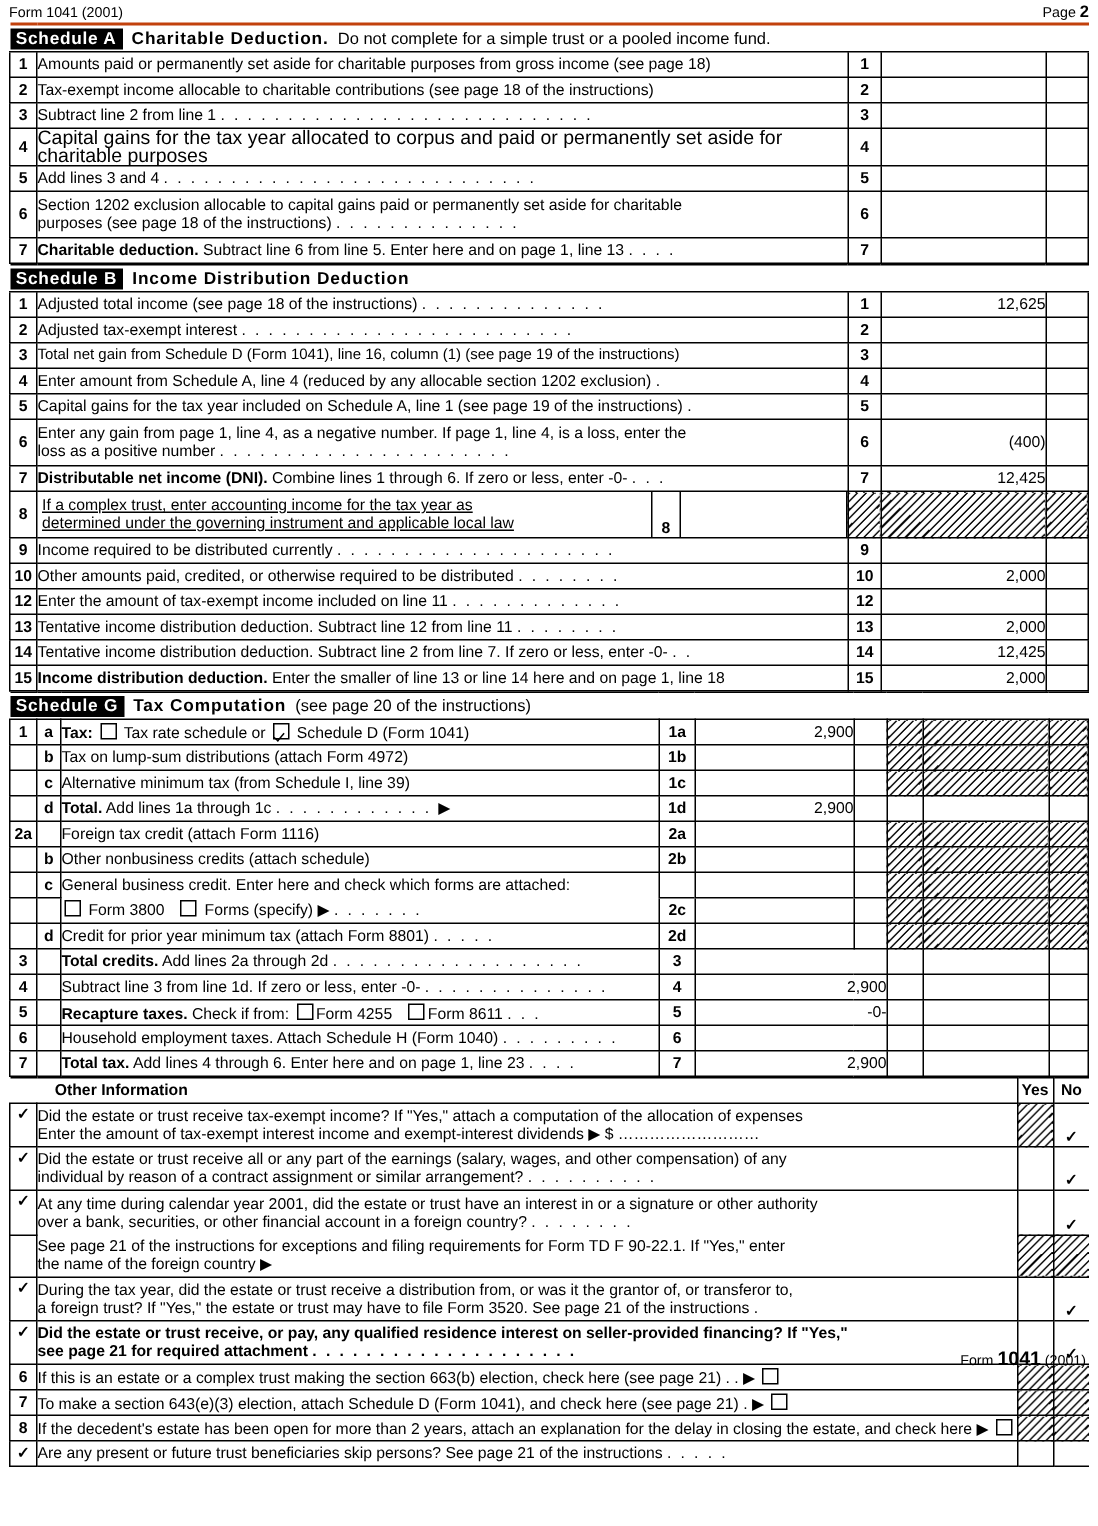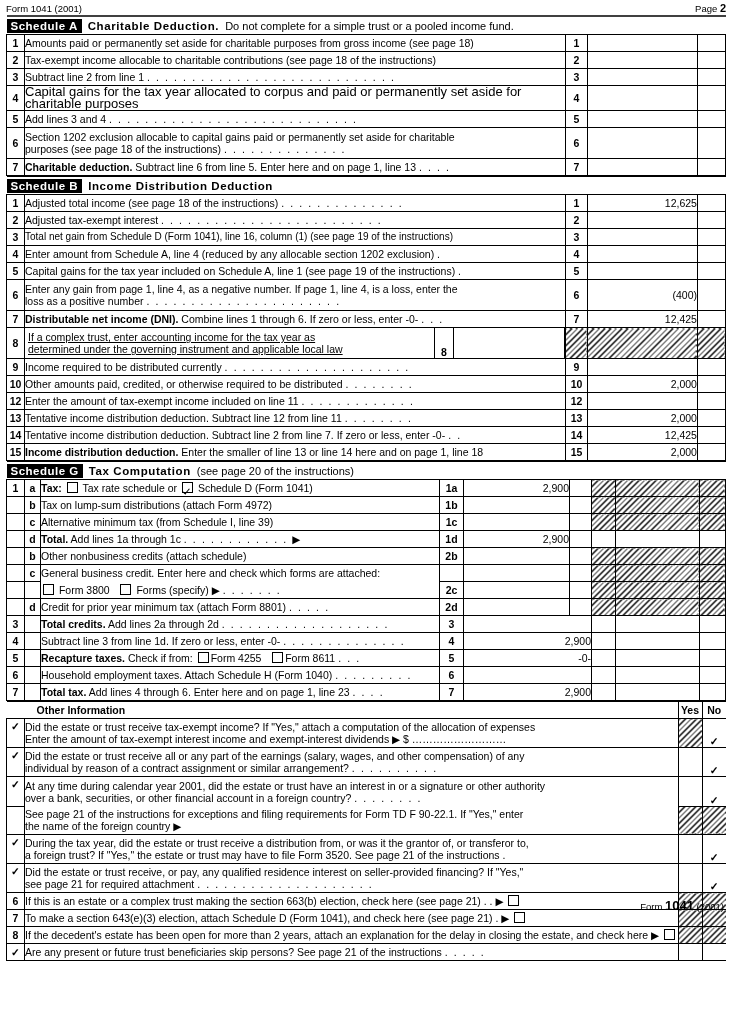--- a/index.html
+++ b/index.html
@@ -43,21 +43,21 @@
   <table class="f">
     <colgroup>
         <col style="width:18px">
         <col>
         <col style="width:22px">
         <col style="width:110px">
         <col style="width:28px">
       </colgroup>
     <tbody>
         <tr>
-      <td colspan="5" style="border-left:none;border-right:none;border-top:2px solid #404040;padding:0;height:17px;text-align:center;">
+      <td colspan="5" style="border-left:none;border-right:none;border-top:2px solid #c2410c;padding:0;height:17px;text-align:center;">
         <div class="bandwrap">
           <span class="schhdr">Schedule A</span>
           <span class="bandtitle">Charitable Deduction.</span>
           <span class="bandsub">Do not complete for a simple trust or a pooled income fund.</span>
         </div>
       </td>
     </tr>
     <tr>
       <td class="num">1</td>
       <td class="txt">Amounts paid or permanently set aside for charitable purposes from gross income (see page 18)</td>
@@ -302,20 +302,31 @@
       <td class="numc">d</td>
       <td class="txt"><b>Total.</b> <span>Add lines 1a through 1c</span> <span class="dots">. . . . . . . . . . . . ▶</span></td>
       <td class="lineno">1d</td>
       <td class="amt">2,900</td>
       <td></td>
       <td></td>
       <td></td>
       <td></td>
     </tr>
     <tr>
+      <td class="num">2a</td>
+      <td class="numc"></td>
+      <td class="txt">Foreign tax credit (attach Form 1116)</td>
+      <td class="lineno">2a</td>
+      <td class="amt"></td>
+      <td></td>
+      <td class="hatch"></td>
+      <td class="hatch"></td>
+      <td class="hatch"></td>
+    </tr>
+    <tr>
       <td class="num"></td>
       <td class="numc">b</td>
       <td class="txt">Other nonbusiness credits (attach schedule)</td>
       <td class="lineno">2b</td>
       <td class="amt"></td>
       <td></td>
       <td class="hatch"></td>
       <td class="hatch"></td>
       <td class="hatch"></td>
     </tr>
@@ -469,21 +480,21 @@
       <td class="num" style="vertical-align:top;padding-top:1px;">✓</td>
       <td class="txt" style="height:28px;">
         <span>During the tax year, did the estate or trust receive a distribution from, or was it the grantor of, or transferor to,</span><br>
         <span>a foreign trust? If "Yes," the estate or trust may have to file Form 3520. See page 21 of the instructions</span> <span class="dots">.</span>
       </td>
       <td class="yesno"></td>
       <td class="yesno tick" style="border-right:none;vertical-align:bottom;">✓</td>
     </tr>
     <tr>
       <td class="num" style="vertical-align:top;padding-top:1px;">✓</td>
-      <td class="txt" style="height:28px;">
+      <td class="txt" style="height:28px;font-weight:bold;">
         <span>Did the estate or trust receive, or pay, any qualified residence interest on seller-provided financing? If "Yes,"</span><br>
         <span>see page 21 for required attachment</span> <span class="dots">. . . . . . . . . . . . . . . . . . . .</span>
       </td>
       <td class="yesno"></td>
       <td class="yesno tick" style="border-right:none;vertical-align:bottom;">✓</td>
     </tr>
     <tr>
       <td class="num">6</td>
       <td class="txt"><span>If this is an estate or a complex trust making the section 663(b) election, check here (see page 21)  .  .  ▶</span> <span class="chk"></span></td>
       <td class="yesno hatch"></td>

